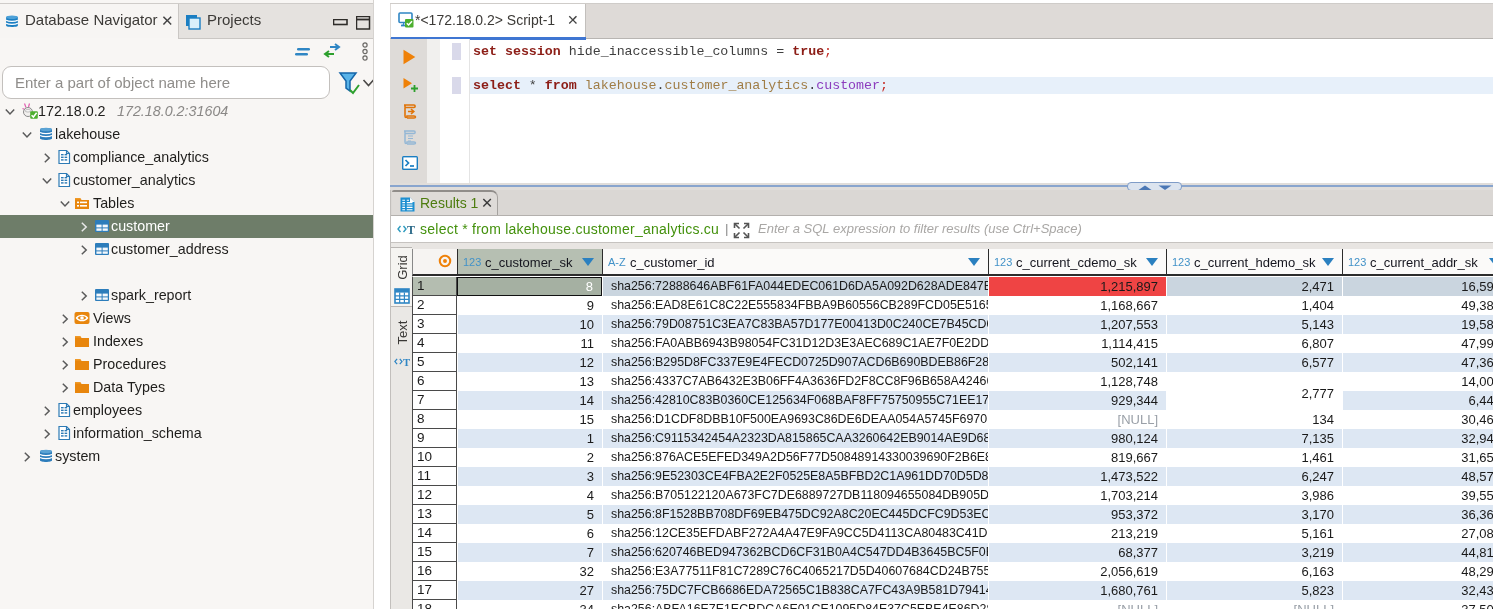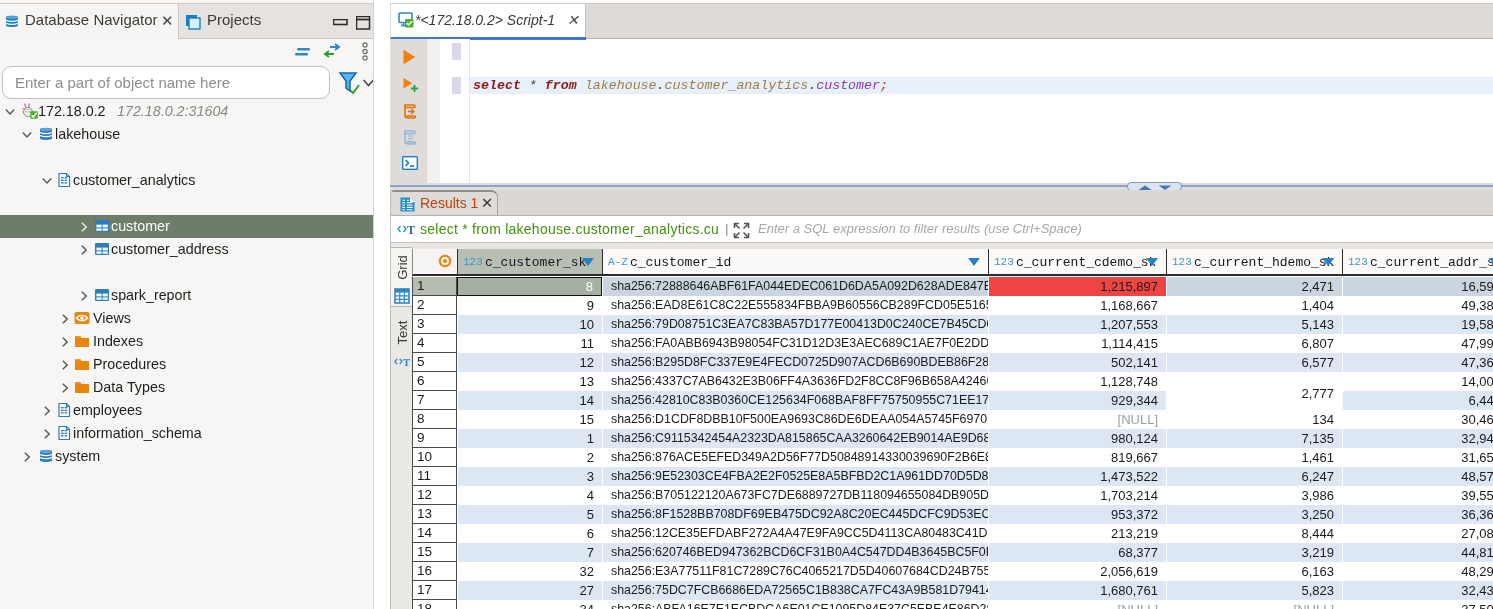--- a/index.html
+++ b/index.html
@@ -19,21 +19,21 @@
 .trow.sel { background:#6e7d69; color:#fff; }
 .chev { position:absolute; top:6px; }
 .ticon { position:absolute; top:3px; }
 .tlabel { position:absolute; top:3px; white-space:nowrap; }
 .treeinfo { position:absolute; left:117px; top:3px; font-style:italic; color:#8a8886; }
 
 
 #vsplit { position:absolute; left:373px; top:0; width:17px; height:609px; background:#fff; border-left:1px solid #d6d3d0; }
 
 
-#editor { position:absolute; left:390px; top:0; width:1103px; height:183px; background:#fff;font-style:italic; }
+#editor { position:absolute; left:390px; top:0; width:1103px; height:183px; background:#fff; }
 #etabbar { position:absolute; left:0; top:3px; width:1103px; height:36px; background:#dedad7; border-top:1px solid #cfccc9; border-bottom:1px solid #b8b5b2; }
 #etab { position:absolute; left:1px; top:0; width:195px; height:35px; background:#fff; border-right:1px solid #c2bfbc; }
 #etabline { position:absolute; left:1px; top:33px; width:195px; height:3px; background:#3f76d2; }
 #etoolbar { position:absolute; left:0; top:39px; width:37px; height:144px; background:#dedbd8; }
 #egutter { position:absolute; left:37px; top:39px; width:13px; height:144px; background:#f1f0ee; }
 #eruler { position:absolute; left:50px; top:39px; width:30px; height:144px; background:#fff; border-right:1px solid #e4e4e4; }
 .stmark { position:absolute; left:12px; width:9px; height:17px; background:#d9d9ea; }
 #ecode { position:absolute; left:81px; top:39px; width:1022px; height:144px;
    font-family:"Liberation Mono", monospace; font-size:13.3px; line-height:17px; white-space:pre; }
 .cline { position:absolute; left:2px; height:17px; }
@@ -52,21 +52,21 @@
 
 #results { position:absolute; left:390px; top:190px; width:1103px; height:419px; background:#fff; border-left:1px solid #c2bfbc; }
 #rtabbar { position:absolute; left:0; top:0; width:1103px; height:25px; background:#dad7d4; }
 #rtab { position:absolute; left:1px; top:0; width:106px; height:25px; background:#dedbd8; border-top:2.5px solid #908d8a; border-right:1.5px solid #a5a29f; border-radius:2px 7px 0 0; }
 #filterbar { position:absolute; left:0; top:25px; width:1103px; height:28px; background:#fff; border-top:1px solid #b3b0ad; border-bottom:1px solid #c6c3c0; }
 .ftext { position:absolute; top:5px; font-size:13.5px; }
 #gsidebar { position:absolute; left:0; top:53px; width:22px; height:366px; background:#eae8e5; }
 .vtext { transform:rotate(-90deg); font-size:13px; color:#3a3836; }
 
 
-.hcell { border-left:1px solid #2c2c2c; border-bottom:2px solid #2c2c2c; font-size:13px; color:#15151e;font-family:Liberation Mono, monospace; }
+.hcell { border-left:1px solid #2c2c2c; border-bottom:2px solid #2c2c2c; font-size:13px; color:#15151e; }
 .hcell .cname { position:absolute; left:27px; top:6px; white-space:nowrap; }
 .h123 { position:absolute; left:5px; top:7px; font-size:11px; color:#4292c8; }
 .sortarr { position:absolute; right:8px; top:9px; width:0; height:0; border-left:6px solid transparent; border-right:6px solid transparent; border-top:8px solid #2b80c0; }
 .rn { width:45px; height:19px; border:1px solid #4a4a4a; border-top:none; font-size:13.5px; color:#1a1a1a; padding-left:4px; line-height:18px; }
 .cell { border-left:1px solid #fff; height:19px; font-size:13px; color:#1a1a1a; line-height:19px; white-space:nowrap; overflow:hidden; }
 .cell.num { text-align:right; padding-right:8px; }
 .cell.txt { padding-left:8px; font-size:12.4px; }
 .cell.nul { color:#9aa0a8; }
 .selcell { background:#a5b0a2; color:#fff; text-align:right; padding-right:8px; border:1px solid #111; line-height:17px; font-size:13px; }
 </style></head>
@@ -163,41 +163,83 @@
         </span>
         <span class="ticon" style="left:38px">
           <svg width="16" height="16" viewBox="0 0 16 16">
             <path d="M2 3.5 C2 1.6 14 1.6 14 3.5 L14 12.5 C14 14.4 2 14.4 2 12.5 Z" fill="#2d7dbb"></path>
             <ellipse cx="8" cy="3.5" rx="6" ry="1.8" fill="#5ba3d4"></ellipse>
             <path d="M2 6.4 C5 8 11 8 14 6.4 M2 9.4 C5 11 11 11 14 9.4" stroke="#fff" stroke-width="1.1" fill="none"></path>
           </svg>
         </span>
         <span class="tlabel" style="left:55px">lakehouse</span>
       </div>
-<div class="trow" style="top:169px">
+<div class="trow" style="top:146px">
         <span class="chev" style="left:41px">
           <svg width="12" height="12" viewBox="0 0 12 12">
-            <path d="M1.8 3.6 L6 8 L10.2 3.6" fill="none" stroke="#5a5a5a" stroke-width="1.5"></path>
+            <path d="M3.8 1.8 L8.2 6 L3.8 10.2" fill="none" stroke="#5a5a5a" stroke-width="1.5"></path>
           </svg>
         </span>
         <span class="ticon" style="left:56px">
           <svg width="16" height="16" viewBox="0 0 16 16">
             <path d="M3 1.5 H10.5 L13.5 4.5 V14.5 H3 Z" fill="#fff" stroke="#2e7bb5" stroke-width="1.2"></path>
             <path d="M10.5 1.5 V4.5 H13.5" fill="none" stroke="#2e7bb5" stroke-width="1.2"></path>
             <g fill="#2e7bb5">
               <rect x="5" y="5" width="2.6" height="1.4"></rect>
               <rect x="8.6" y="5" width="2.6" height="1.4"></rect>
               <rect x="5" y="7.6" width="2.6" height="1.4"></rect>
               <rect x="8.6" y="7.6" width="2.6" height="1.4"></rect>
               <rect x="5" y="10.2" width="2.6" height="1.4"></rect>
               <rect x="8.6" y="10.2" width="2.6" height="1.4"></rect>
             </g>
           </svg>
         </span>
+        <span class="tlabel" style="left:73px">compliance_analytics</span>
+      </div>
+<div class="trow" style="top:169px">
+        <span class="chev" style="left:41px">
+          <svg width="12" height="12" viewBox="0 0 12 12">
+            <path d="M1.8 3.6 L6 8 L10.2 3.6" fill="none" stroke="#5a5a5a" stroke-width="1.5"></path>
+          </svg>
+        </span>
+        <span class="ticon" style="left:56px">
+          <svg width="16" height="16" viewBox="0 0 16 16">
+            <path d="M3 1.5 H10.5 L13.5 4.5 V14.5 H3 Z" fill="#fff" stroke="#2e7bb5" stroke-width="1.2"></path>
+            <path d="M10.5 1.5 V4.5 H13.5" fill="none" stroke="#2e7bb5" stroke-width="1.2"></path>
+            <g fill="#2e7bb5">
+              <rect x="5" y="5" width="2.6" height="1.4"></rect>
+              <rect x="8.6" y="5" width="2.6" height="1.4"></rect>
+              <rect x="5" y="7.6" width="2.6" height="1.4"></rect>
+              <rect x="8.6" y="7.6" width="2.6" height="1.4"></rect>
+              <rect x="5" y="10.2" width="2.6" height="1.4"></rect>
+              <rect x="8.6" y="10.2" width="2.6" height="1.4"></rect>
+            </g>
+          </svg>
+        </span>
         <span class="tlabel" style="left:73px">customer_analytics</span>
+      </div>
+<div class="trow" style="top:192px">
+        <span class="chev" style="left:59px">
+          <svg width="12" height="12" viewBox="0 0 12 12">
+            <path d="M1.8 3.6 L6 8 L10.2 3.6" fill="none" stroke="#5a5a5a" stroke-width="1.5"></path>
+          </svg>
+        </span>
+        <span class="ticon" style="left:74px">
+          <svg width="16" height="16" viewBox="0 0 16 16">
+            <path d="M1 3 H6 L7.5 5 H15 V14 H1 Z" fill="#e8860d"></path>
+            <path d="M1 3 H6 L7.5 4.6 H1 Z" fill="#f09a28"></path>
+            <g fill="#fff">
+              <rect x="3" y="6.6" width="2" height="1.6"></rect>
+              <rect x="6" y="6.6" width="7" height="1.6"></rect>
+              <rect x="3" y="10" width="2" height="1.6"></rect>
+              <rect x="6" y="10" width="7" height="1.6"></rect>
+            </g>
+          </svg>
+        </span>
+        <span class="tlabel" style="left:93px">Tables</span>
       </div>
 <div class="trow sel" style="top:215px">
         <span class="chev" style="left:78px">
           <svg width="12" height="12" viewBox="0 0 12 12">
             <path d="M3.8 1.8 L8.2 6 L3.8 10.2" fill="none" stroke="#e8e8e8" stroke-width="1.5"></path>
           </svg>
         </span>
         <span class="ticon" style="left:94px">
           <svg width="16" height="16" viewBox="0 0 16 16">
             <rect x="1" y="2" width="14" height="12" rx="1" fill="#2d7dbb"></rect>
@@ -413,20 +455,21 @@
           </svg>
         </span>
   </div>
   <div id="egutter"></div>
   <div id="eruler">
     <div class="stmark" style="top:4px"></div>
     <div class="stmark" style="top:38px"></div>
   </div>
   <div id="curline"></div>
   <div id="ecode">
+    <div class="cline" style="top:4px"><span class="kw">set session</span><span class="pl"> hide_inaccessible_columns = </span><span class="kw">true</span><span class="semi">;</span></div>
     <div class="cline" style="top:38px"><span class="kw">select</span><span class="pl"> * </span><span class="kw">from</span><span class="pl"> </span><span class="schemac">lakehouse</span><span class="pl">.</span><span class="schemac">customer_analytics</span><span class="pl">.</span><span class="tablec">customer</span><span class="semi">;</span></div>
   </div>
 </div>
 
 <div id="hsplit">
   <div id="hsplitline"></div>
   <div id="hhandle">
     <span class="abs" style="left:9px;top:1px">
           <svg width="36" height="7" viewBox="0 0 36 7">
             <path d="M1.5 6 L8 1.5 L14.5 6 Z" fill="#4a77b5"></path>
@@ -442,21 +485,21 @@
       <span class="abs" style="left:7px;top:4px">
             <svg width="17" height="17" viewBox="0 0 17 17">
               <path d="M1.5 1.5 H11 L15.5 6 V15.5 H1.5 Z" fill="#1d8fd1"></path>
               <path d="M11 1.5 L15.5 6 H11 Z" fill="#fff"></path>
               <g stroke="#fff" stroke-width="1.1">
                 <path d="M3.3 4.2 H6 M3.3 6.6 H6 M3.3 9 H6 M3.3 11.4 H6 M3.3 13.8 H6"></path>
                 <path d="M7.8 4.2 H10 M7.8 6.6 H13.5 M7.8 9 H13.5 M7.8 11.4 H13.5 M7.8 13.8 H13.5"></path>
               </g>
             </svg>
           </span>
-      <span class="abs" style="left:28px;top:3px;font-size:14px;color:#c2410c">Results 1</span>
+      <span class="abs" style="left:28px;top:3px;font-size:14px;color:#4d7c0f">Results 1</span>
       <span class="abs" style="left:89px;top:3px;font-size:14.5px;color:#3a3a3a">✕</span>
     </div>
   </div>
   <div id="filterbar">
     <span class="abs" style="left:6px;top:6px">
           <svg width="18" height="15" viewBox="0 0 18 15">
             <path d="M3.5 4 L1 7 L3.5 10" stroke="#2e9bbf" stroke-width="1.4" fill="none"></path>
             <path d="M6.5 4 L9 7 L6.5 10" stroke="#2e9bbf" stroke-width="1.4" fill="none"></path>
             <text x="10" y="12" font-size="12" font-weight="bold" fill="#2e6b8a" font-family="Liberation Serif">T</text>
           </svg>
@@ -598,27 +641,27 @@
 <div class="abs rn" style="left:412px;top:486px;background:#ffffff">12</div>
 <div class="abs cell num" style="left:457px;top:486px;width:145px;background:#ffffff">4</div>
 <div class="abs cell txt" style="left:602px;top:486px;width:386px;background:#ffffff">sha256:B705122120A673FC7DE6889727DB118094655084DB905D5276F3</div>
 <div class="abs cell num" style="left:988px;top:486px;width:178px;background:#ffffff">1,703,214</div>
 <div class="abs cell num" style="left:1166px;top:486px;width:176px;background:#ffffff">3,986</div>
 <div class="abs cell num" style="left:1342px;top:486px;width:167px;background:#ffffff">39,553</div>
 <div class="abs rn" style="left:412px;top:505px;background:#ffffff">13</div>
 <div class="abs cell num" style="left:457px;top:505px;width:145px;background:#dde7f3">5</div>
 <div class="abs cell txt" style="left:602px;top:505px;width:386px;background:#dde7f3">sha256:8F1528BB708DF69EB475DC92A8C20EC445DCFC9D53ECF3469F3C</div>
 <div class="abs cell num" style="left:988px;top:505px;width:178px;background:#dde7f3">953,372</div>
-<div class="abs cell num" style="left:1166px;top:505px;width:176px;background:#dde7f3">3,250</div>
+<div class="abs cell num" style="left:1166px;top:505px;width:176px;background:#dde7f3">3,170</div>
 <div class="abs cell num" style="left:1342px;top:505px;width:167px;background:#dde7f3">36,367</div>
 <div class="abs rn" style="left:412px;top:524px;background:#ffffff">14</div>
 <div class="abs cell num" style="left:457px;top:524px;width:145px;background:#ffffff">6</div>
 <div class="abs cell txt" style="left:602px;top:524px;width:386px;background:#ffffff">sha256:12CE35EFDABF272A4A47E9FA9CC5D4113CA80483C41D17C89F3C</div>
 <div class="abs cell num" style="left:988px;top:524px;width:178px;background:#ffffff">213,219</div>
-<div class="abs cell num" style="left:1166px;top:524px;width:176px;background:#ffffff">8,444</div>
+<div class="abs cell num" style="left:1166px;top:524px;width:176px;background:#ffffff">5,161</div>
 <div class="abs cell num" style="left:1342px;top:524px;width:167px;background:#ffffff">27,085</div>
 <div class="abs rn" style="left:412px;top:543px;background:#ffffff">15</div>
 <div class="abs cell num" style="left:457px;top:543px;width:145px;background:#dde7f3">7</div>
 <div class="abs cell txt" style="left:602px;top:543px;width:386px;background:#dde7f3">sha256:620746BED947362BCD6CF31B0A4C547DD4B3645BC5F0B1069F3C</div>
 <div class="abs cell num" style="left:988px;top:543px;width:178px;background:#dde7f3">68,377</div>
 <div class="abs cell num" style="left:1166px;top:543px;width:176px;background:#dde7f3">3,219</div>
 <div class="abs cell num" style="left:1342px;top:543px;width:167px;background:#dde7f3">44,814</div>
 <div class="abs rn" style="left:412px;top:562px;background:#ffffff">16</div>
 <div class="abs cell num" style="left:457px;top:562px;width:145px;background:#ffffff">32</div>
 <div class="abs cell txt" style="left:602px;top:562px;width:386px;background:#ffffff">sha256:E3A77511F81C7289C76C4065217D5D40607684CD24B755E9F73C</div>

